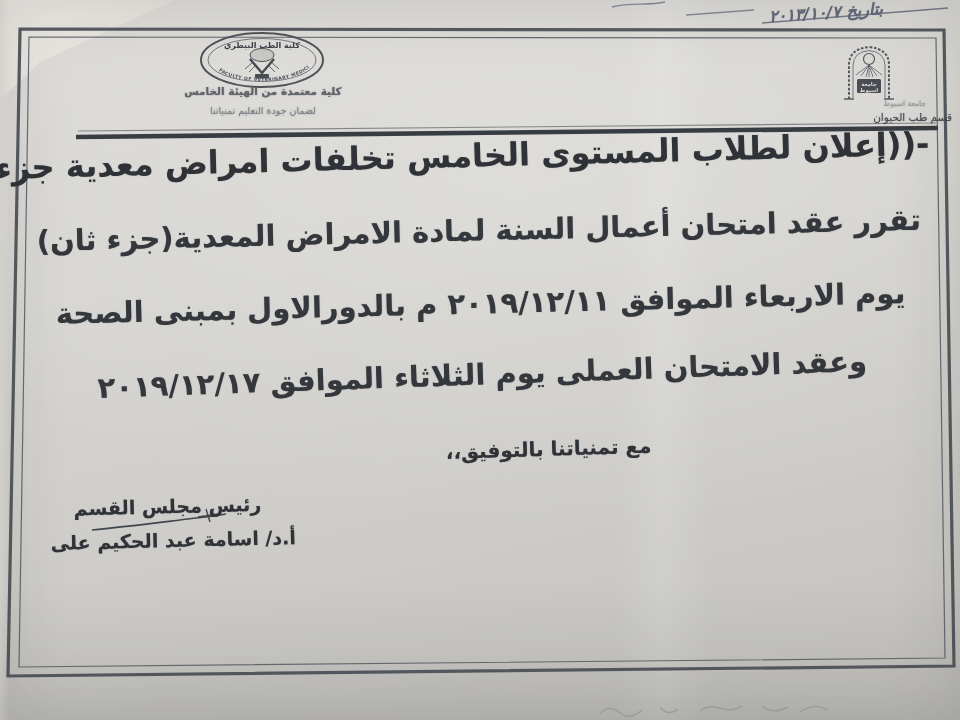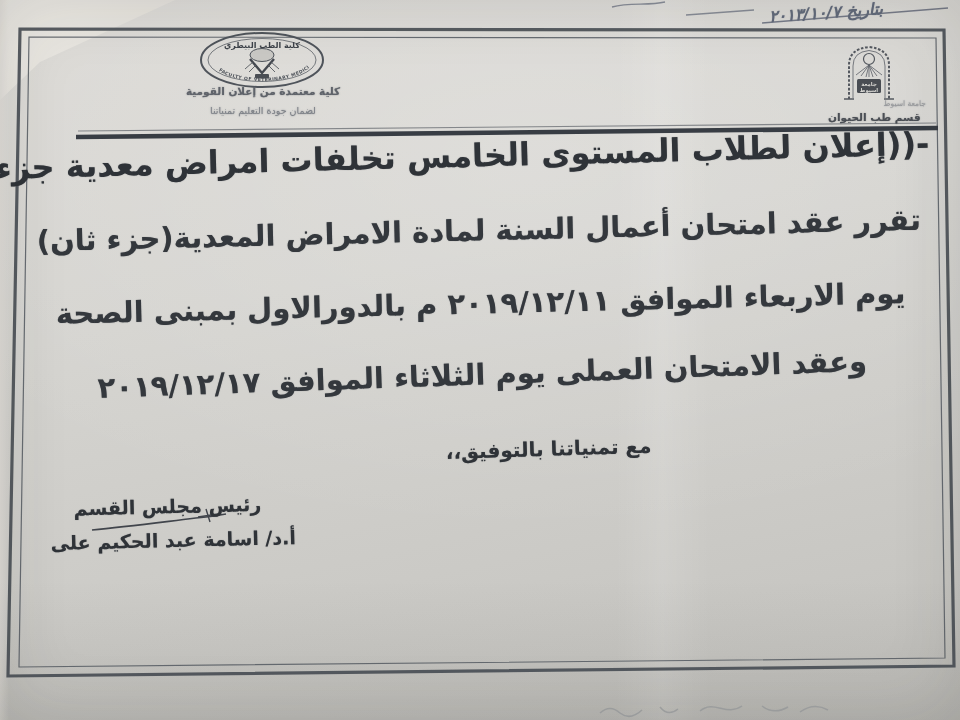--- a/index.html
+++ b/index.html
@@ -34,22 +34,22 @@
   .closing{top:438px;left:330px;width:430px;text-align:center;
     font-size:20px;font-weight:bold;transform:rotate(-.4deg);}
   .sig-role{top:487px;left:55px;width:215px;text-align:center;font-size:19px;font-weight:bold;}
   .sig-name{top:521px;left:40px;width:255px;text-align:center;font-size:19px;font-weight:bold;}
   .seal-cap1{top:85px;left:158px;width:210px;text-align:center;font-size:10.5px;
     font-weight:bold;color:#5f636a;text-shadow:0 0 1.4px rgba(95,99,106,.8);}
   .seal-cap2{top:105px;left:158px;width:210px;text-align:center;font-size:9.5px;
     color:#7e8288;text-shadow:0 0 1.6px rgba(126,130,136,.9);}
   .emblem-cap1{top:99px;left:818px;width:108px;text-align:right;font-size:7.5px;
     color:#96989b;text-shadow:0 0 1.5px rgba(150,152,155,.9);}
-  .emblem-cap2{top:111px;left:828px;width:124px;text-align:left;font-size:10.5px;
-    font-weight:bold;color:#4b4f55;text-shadow:0 0 1.2px rgba(75,79,85,.7);}
+  .emblem-cap2{top:111px;left:828px;width:124px;text-align:right;font-size:10.5px;
+    font-weight:normal;color:#4b4f55;text-shadow:0 0 1.2px rgba(75,79,85,.7);}
   .hand-note{top:-6px;left:695px;width:260px;text-align:center;font-size:16px;
     font-style:italic;color:#61697a;letter-spacing:1px;font-weight:bold;
     transform:rotate(-4deg);transform-origin:right top;
     text-shadow:0 0 1px rgba(97,105,122,.6);}
 </style>
 </head>
 <body>
 
 <div class="scene">
   <div class="paper"></div>
@@ -79,21 +79,21 @@
     <text x="64" y="17" text-anchor="middle" font-size="8" font-weight="bold" fill="#3e434a">كلية الطب البيطري</text>
     <ellipse cx="64" cy="24" rx="12" ry="6.5" fill="#c9c8c4" stroke="#4f545b" stroke-width="1"></ellipse>
     <path d="M52,28 L64,42 L76,28" fill="none" stroke="#44484f" stroke-width="2.4"></path>
     <path d="M55,31 L47,38 M58,34 L51,41 M73,31 L81,38 M70,34 L77,41" stroke="#55595f" stroke-width=".9"></path>
     <rect x="57" y="43" width="14" height="4.5" rx="1" fill="#4a4e54"></rect>
     <path id="sealBottomArc" d="M16,36 A 52 23 0 0 0 112,36" fill="none"></path>
     <text font-size="4.6" letter-spacing=".4" fill="#4e535a" font-weight="bold">
       <textPath href="#sealBottomArc" startOffset="6%">FACULTY OF VETERINARY MEDICINE</textPath>
     </text>
   </svg>
-  <div class="txt seal-cap1">كلية معتمدة من إعلان القومية</div>
+  <div class="txt seal-cap1">كلية معتمدة من الهيئة الخامس</div>
   <div class="txt seal-cap2">لضمان جودة التعليم تمنياتنا</div>
 
   <svg class="overlay" style="left:842px;top:43px;" width="54" height="58" viewBox="0 0 54 58">
     <path d="M7,56 L7,22 Q7,6 27,4 Q47,6 47,22 L47,56" fill="none" stroke="#54585f" stroke-width="2" stroke-dasharray="2.6,1.7"></path>
     <path d="M11,55 L11,23 Q11,9 27,7.5 Q43,9 43,23 L43,55" fill="none" stroke="#5c6067" stroke-width=".8"></path>
     <path d="M2,56 L12,56 M42,56 L52,56" stroke="#54585f" stroke-width="1.6"></path>
     <circle cx="27" cy="16" r="5.5" fill="none" stroke="#54585f" stroke-width="1.2"></circle>
     <path d="M27,22 L14,32 M27,22 L19,33 M27,22 L24,34 M27,22 L27,34 M27,22 L31,34 M27,22 L35,33 M27,22 L40,32" stroke="#5c6067" stroke-width=".8"></path>
     <rect x="15" y="36" width="24" height="14" rx="1.5" fill="#494d53"></rect>
     <text x="27" y="42.5" text-anchor="middle" font-size="5.4" font-weight="bold" fill="#d8d7d3">جامعة</text>

